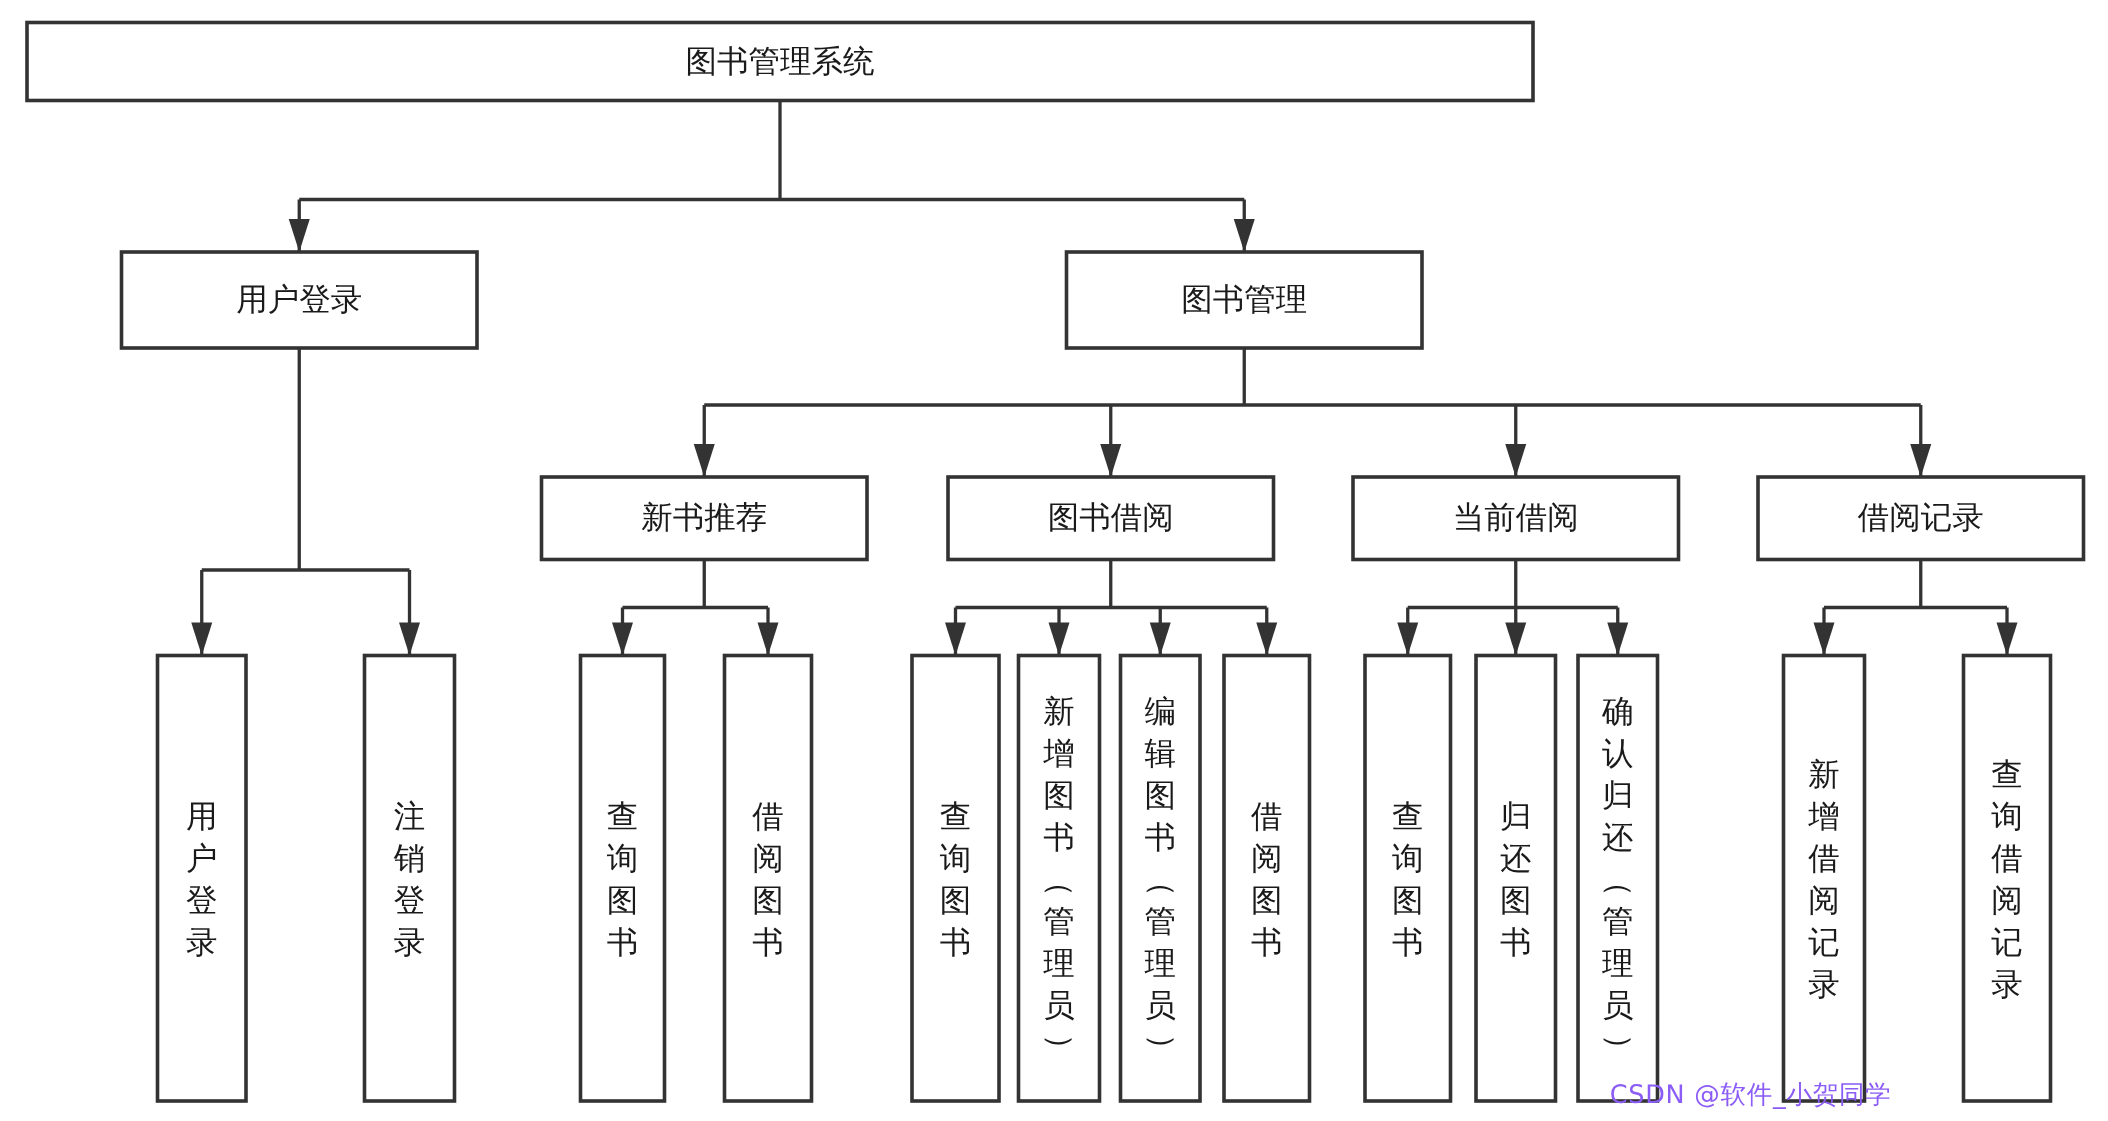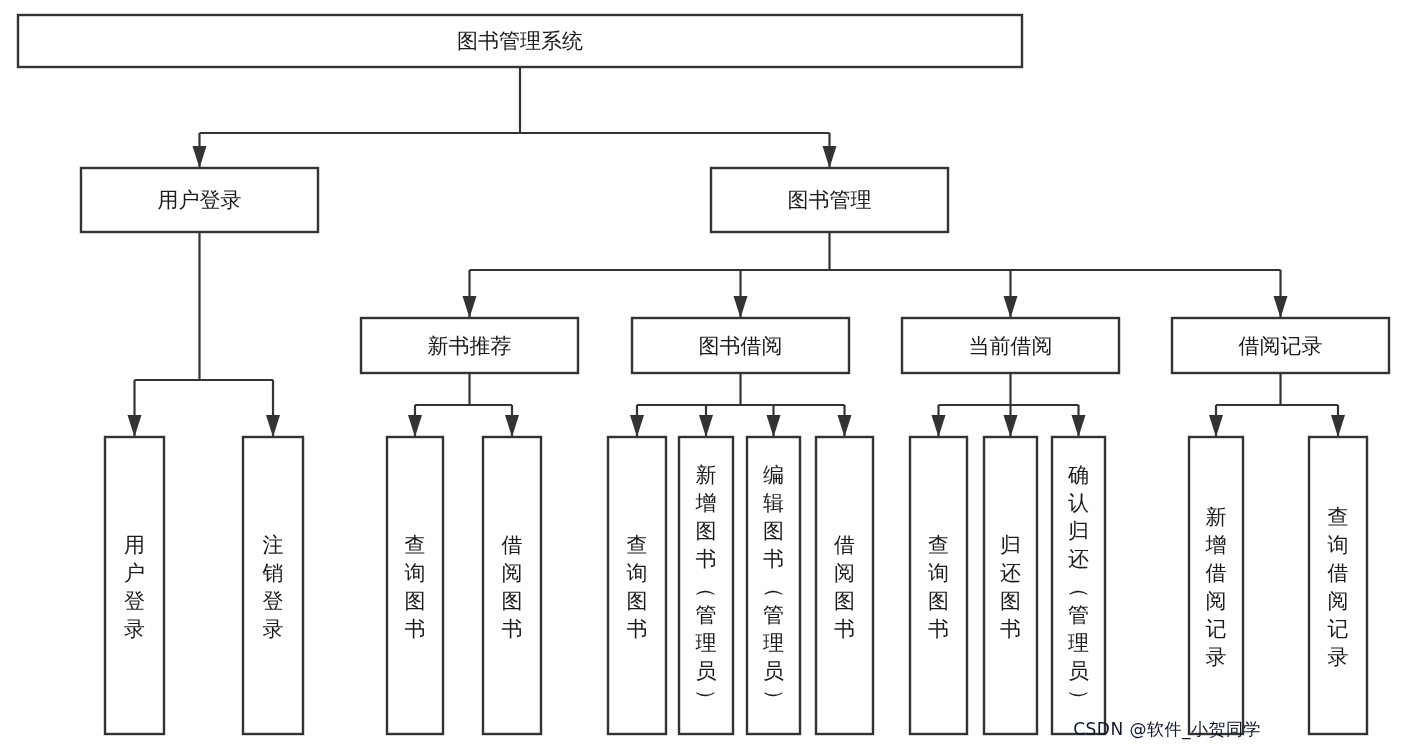--- a/index.html
+++ b/index.html
@@ -31,21 +31,21 @@
     stroke-linecap:butt;
   }
   .arrow-head{fill:#333333;stroke:none;}
 
   .watermark{
     position:absolute;
     right:8px;
     bottom:6px;
     font-family:"DejaVu Sans","Liberation Sans",sans-serif;
     font-size:17px;
-    color:#0f172a;
+    color:#8b5cf6;
     letter-spacing:0.5px;
     white-space:nowrap;
     pointer-events:none;
     user-select:none;
   }
 </style>
 </head>
 <body>
 
 <div id="diagram-root">

